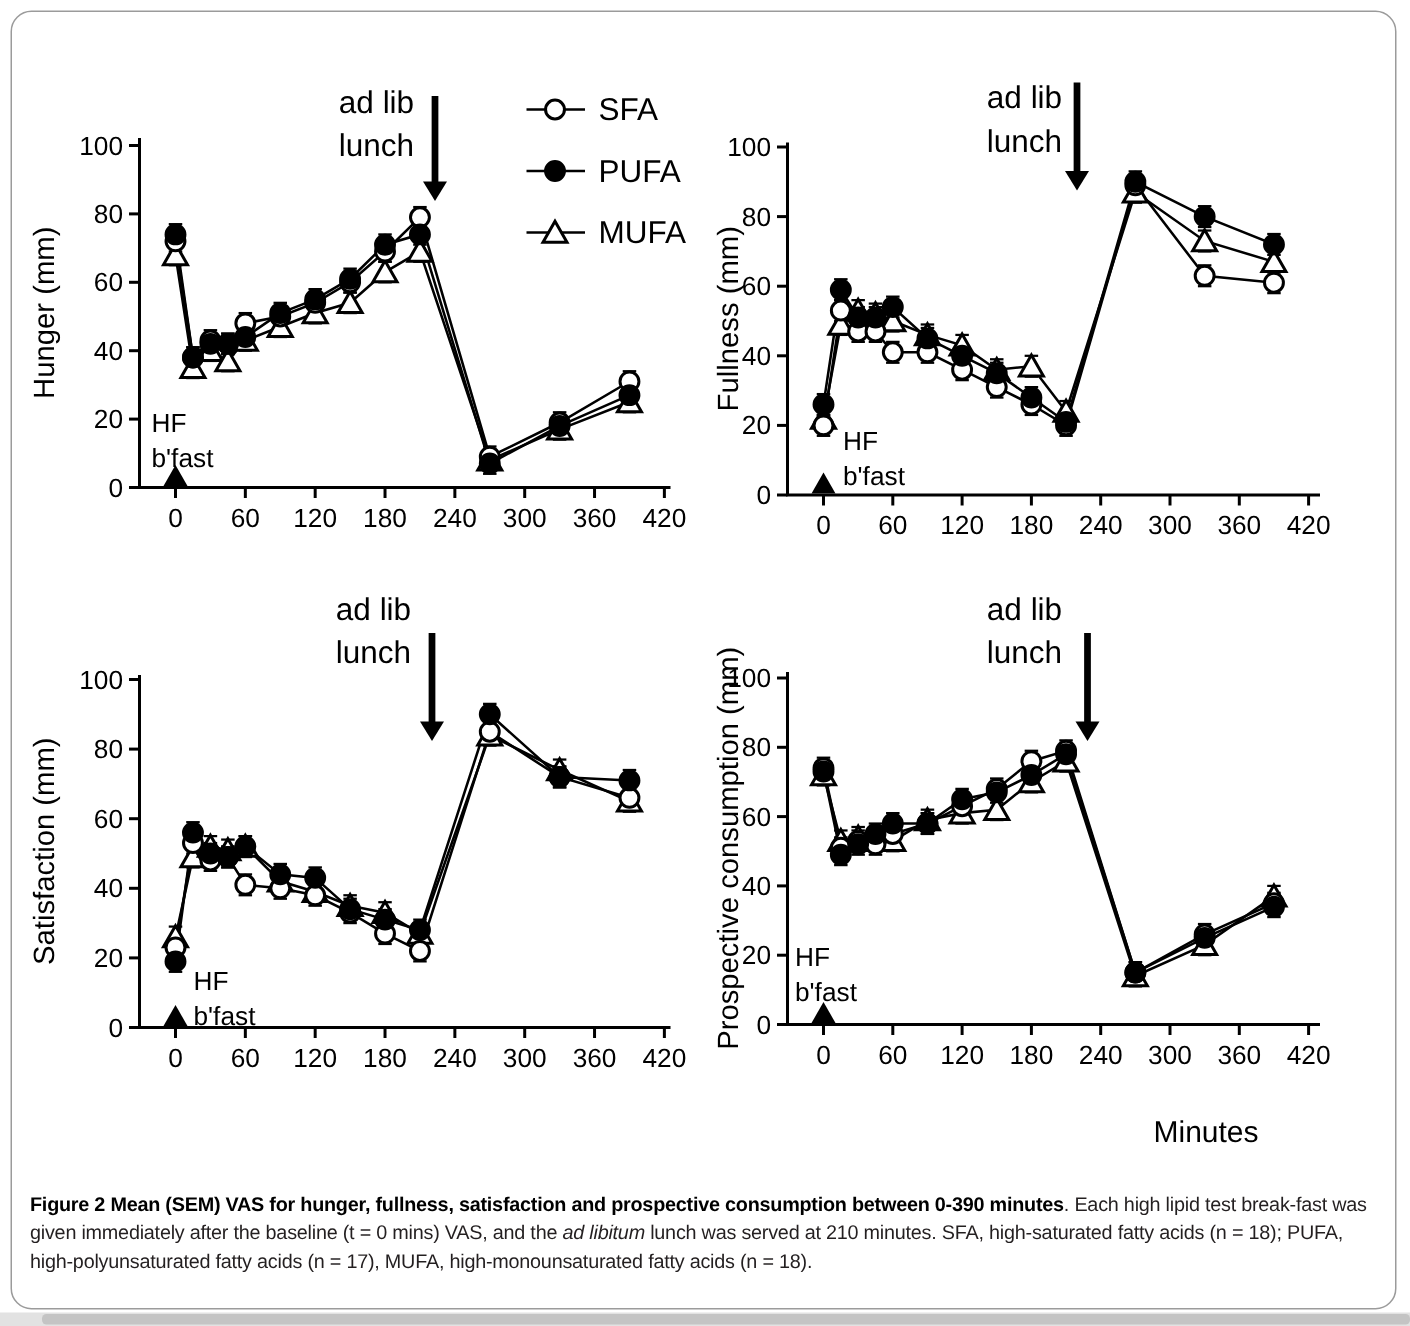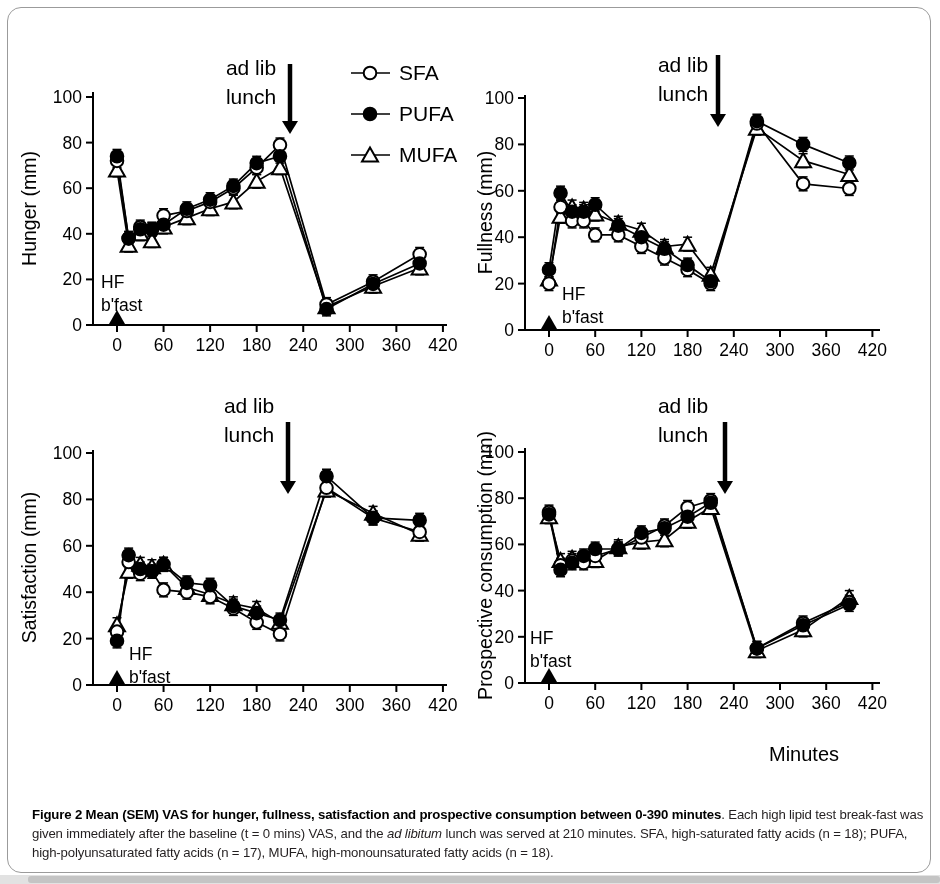--- a/index.html
+++ b/index.html
@@ -2,21 +2,21 @@
 <html><head>
 <meta charset="utf-8">
 <style>
   html,body{margin:0;padding:0;background:#fff;}
   body{width:940px;height:884px;position:relative;overflow:hidden;
        font-family:"Liberation Sans",sans-serif;}
   .frame{position:absolute;left:7px;top:7px;width:924px;height:866px;
          border:1.5px solid #9b9b9b;border-radius:14px;background:#fff;box-sizing:border-box;}
   .chart{position:absolute;}
   .chart text{font-family:"Liberation Sans",sans-serif;fill:#000;}
-  .caption{position:absolute;left:20px;top:793px;width:902px;margin:12px;
+  .caption{position:absolute;left:20px;top:793px;width:902px;margin:0;
            font-size:13.2px;line-height:19px;color:#231f20;letter-spacing:-0.15px;}
   .caption b{color:#000;}
   .bottombar{position:absolute;left:0;top:875px;width:940px;height:9px;background:#e2e2e2;}
   .bottombar-thumb{position:absolute;left:28px;top:1px;width:912px;height:7px;
                    background:#c4c4c4;border-radius:3px;}
 </style>
 </head>
 <body>
 
 <div class="frame"></div>

